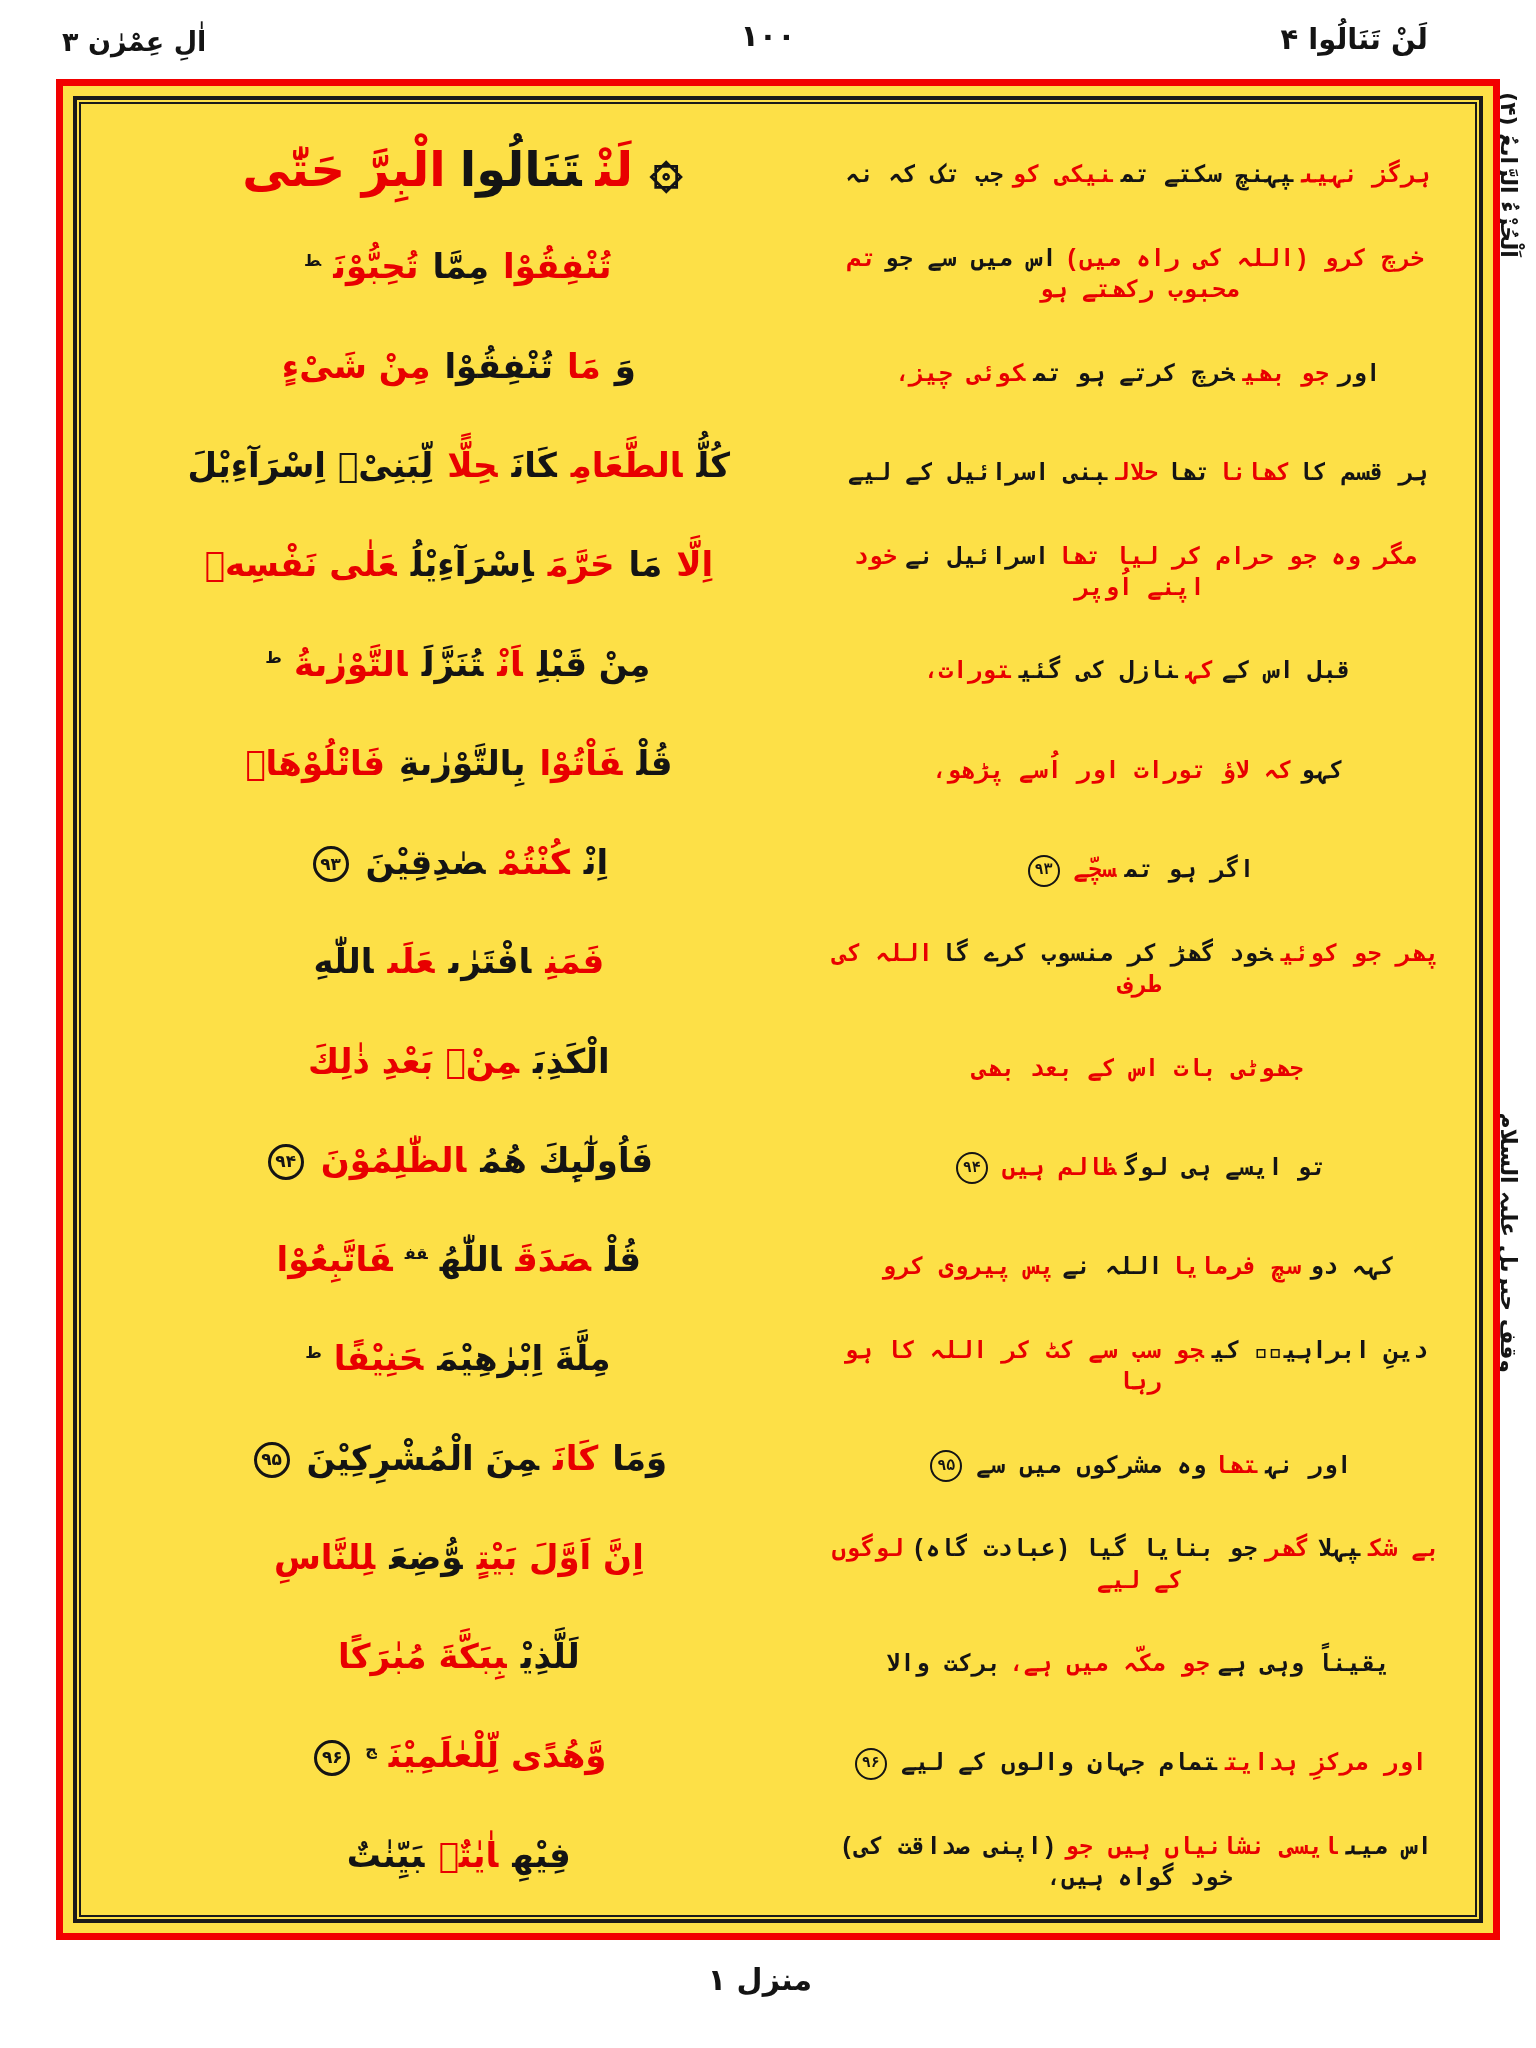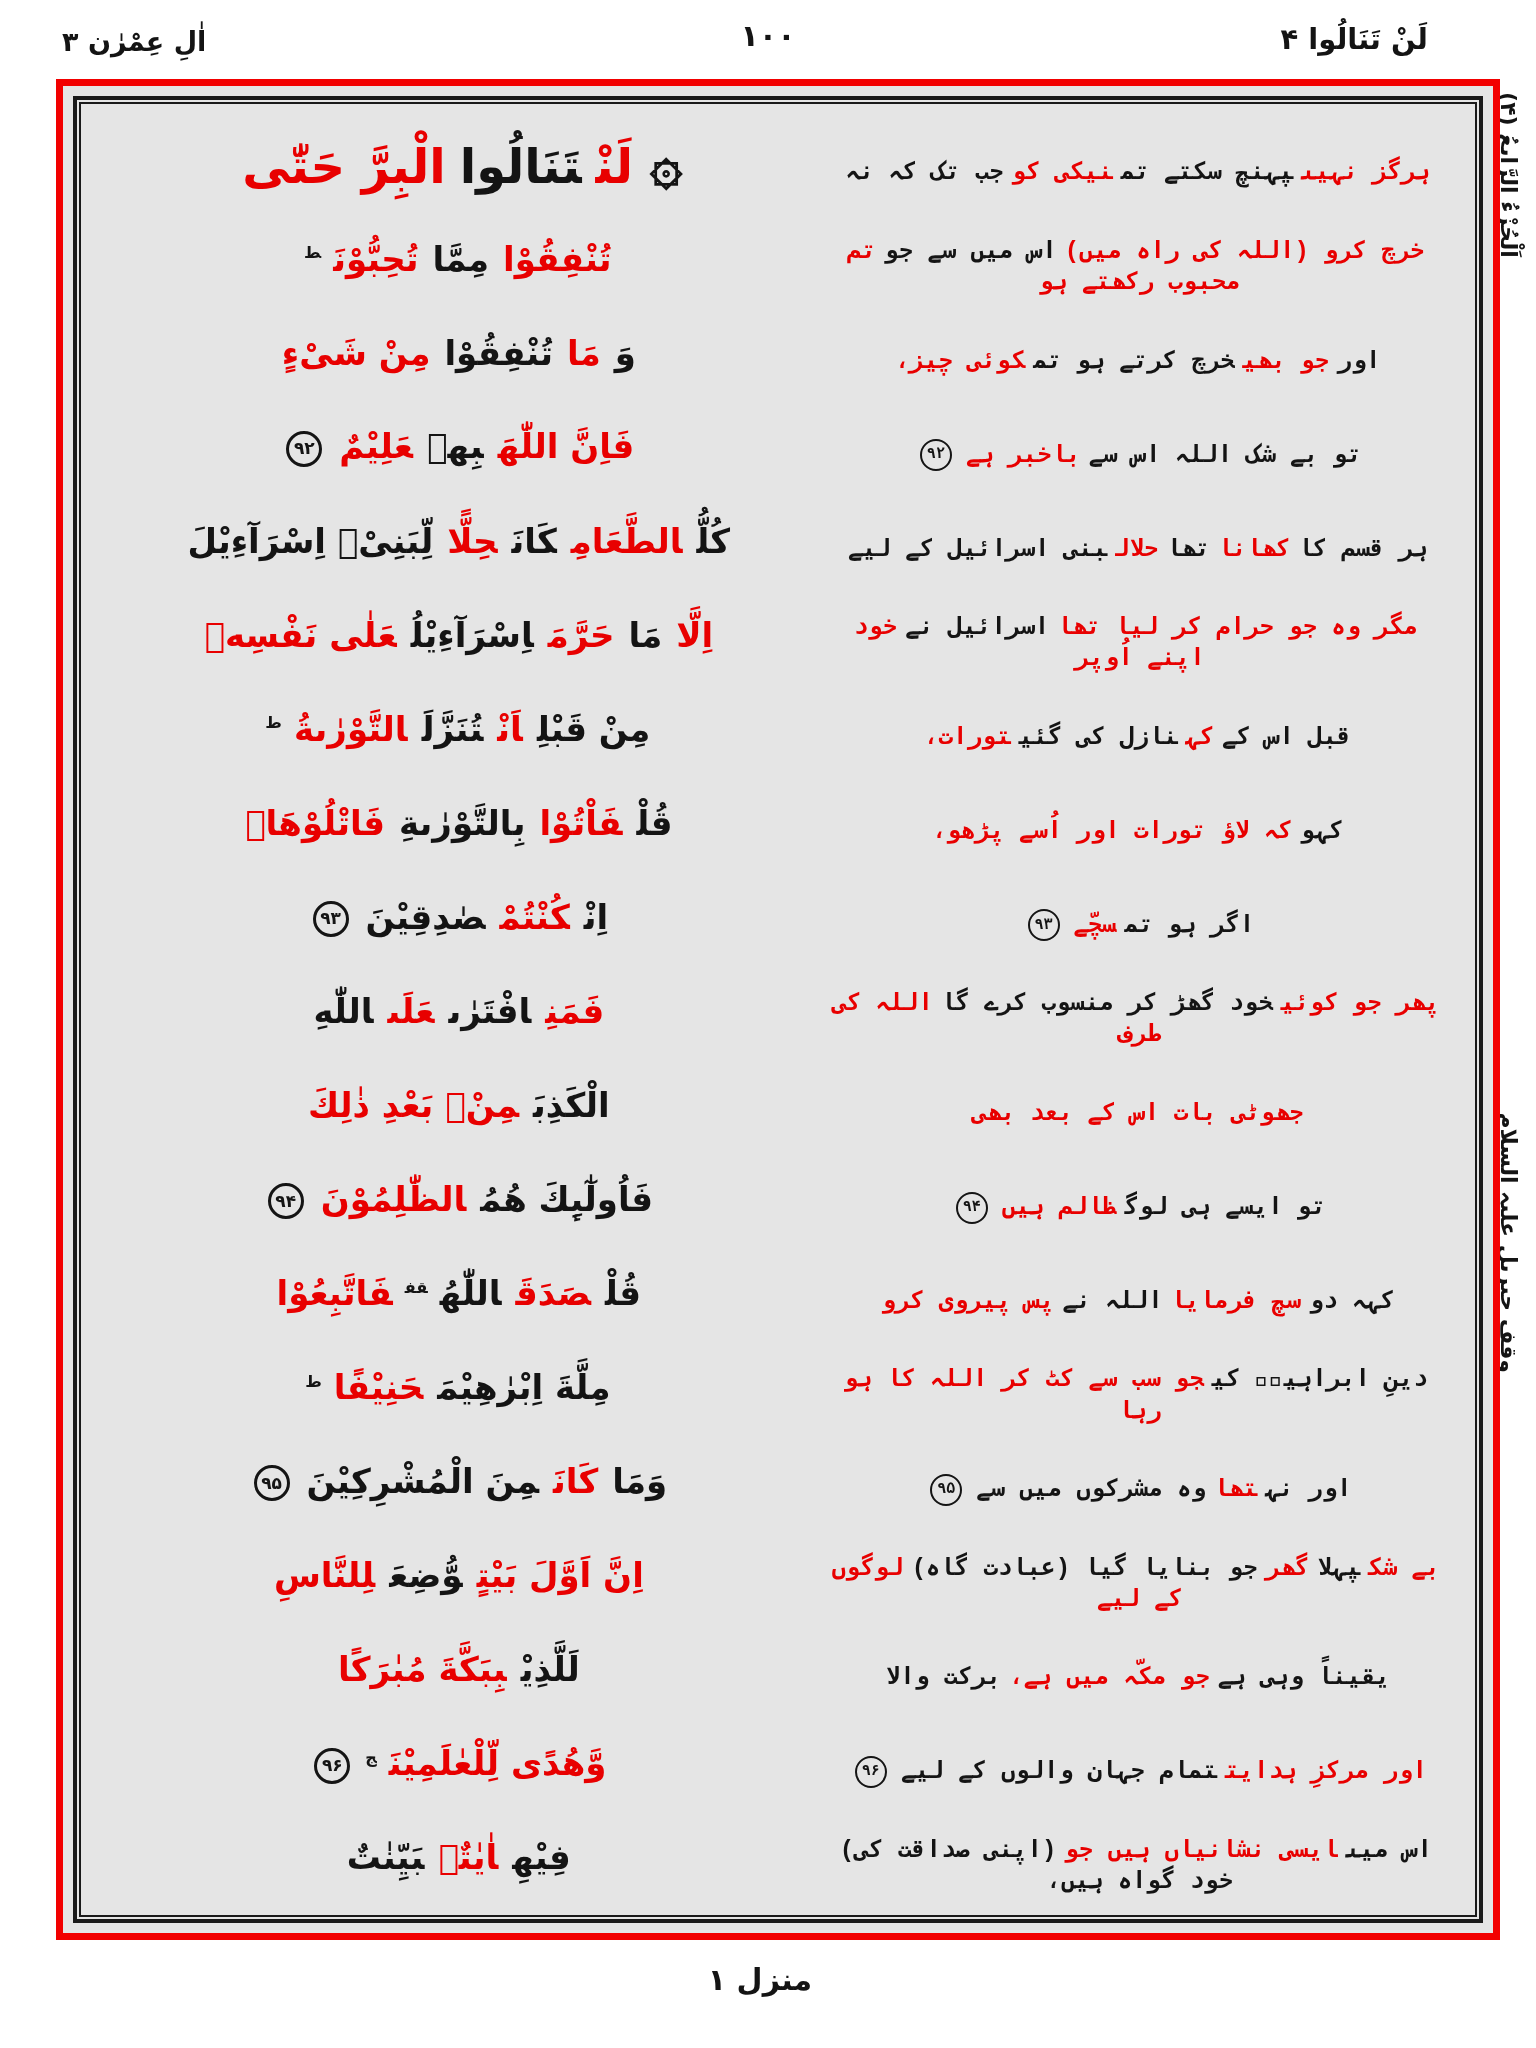--- a/index.html
+++ b/index.html
@@ -13,21 +13,21 @@
   }
   
   .runhead { position:absolute; font-weight:bold; color:#141414; direction:rtl; }
   .head-left   { left:62px;  top:26px;  font-size:27px; }
   .head-center { left:0; right:0; top:18px; text-align:center; font-size:30px; }
   .head-right  { right:108px; top:22px; font-size:29px; }
 
   
   .frame-red {
     position:absolute; left:56px; top:79px; width:1444px; height:1861px;
-    border:7px solid #f20000; background:#e5e5e5;
+    border:7px solid #f20000; background:#fde047;
   }
   .frame-black {
     position:absolute; left:10px; right:10px; top:10px; bottom:10px;
     border:4px solid #1a1a1a;
   }
   .frame-thin {
     position:absolute; inset:2px;
     border:2px solid #1a1a1a;
   }
   
@@ -90,24 +90,20 @@
           </div>
           <div class="row">
             <div class="cell acell"><span class="seg red">تُنْفِقُوْا</span><span class="seg black">مِمَّا</span><span class="seg red">تُحِبُّوْنَ</span><span class="smallmark">ط</span></div>
             <div class="cell ucell"><span class="seg red">خرچ کرو (اللہ کی راہ میں)</span><span class="seg black">اس میں سے جو</span><span class="seg red">تم محبوب رکھتے ہو</span></div>
           </div>
           <div class="row">
             <div class="cell acell"><span class="seg black">وَ</span><span class="seg red">مَا</span><span class="seg black">تُنْفِقُوْا</span><span class="seg red">مِنْ شَیْءٍ</span></div>
             <div class="cell ucell"><span class="seg black">اور</span><span class="seg red">جو بھی</span><span class="seg black">خرچ کرتے ہو تم</span><span class="seg red">کوئی چیز،</span></div>
           </div>
           <div class="row">
-            <div class="cell acell"><span class="seg red">فَاِنَّ اللّٰهَ</span><span class="seg black">بِهٖ</span><span class="seg red">عَلِیْمٌ</span><span class="verse">۹۲</span></div>
-            <div class="cell ucell"><span class="seg black">تو بے شک اللہ اس سے</span><span class="seg red">باخبر ہے</span><span class="verse">۹۲</span></div>
-          </div>
-          <div class="row">
             <div class="cell acell"><span class="seg black">كُلُّ</span><span class="seg red">الطَّعَامِ</span><span class="seg black">كَانَ</span><span class="seg red">حِلًّا</span><span class="seg black">لِّبَنِیْۤ اِسْرَآءِیْلَ</span></div>
             <div class="cell ucell"><span class="seg black">ہر قسم کا</span><span class="seg red">کھانا</span><span class="seg black">تھا</span><span class="seg red">حلال</span><span class="seg black">بنی اسرائیل کے لیے</span></div>
           </div>
           <div class="row">
             <div class="cell acell"><span class="seg red">اِلَّا</span><span class="seg black">مَا</span><span class="seg red">حَرَّمَ</span><span class="seg black">اِسْرَآءِیْلُ</span><span class="seg red">عَلٰى نَفْسِهٖ</span></div>
             <div class="cell ucell"><span class="seg red">مگر وہ جو حرام کر لیا تھا</span><span class="seg black">اسرائیل نے</span><span class="seg red">خود اپنے اُوپر</span></div>
           </div>
           <div class="row">
             <div class="cell acell"><span class="seg black">مِنْ قَبْلِ</span><span class="seg red">اَنْ</span><span class="seg black">تُنَزَّلَ</span><span class="seg red">التَّوْرٰىةُ</span><span class="smallmark">ط</span></div>
             <div class="cell ucell"><span class="seg black">قبل اس کے</span><span class="seg red">کہ</span><span class="seg black">نازل کی گئی</span><span class="seg red">تورات،</span></div>

